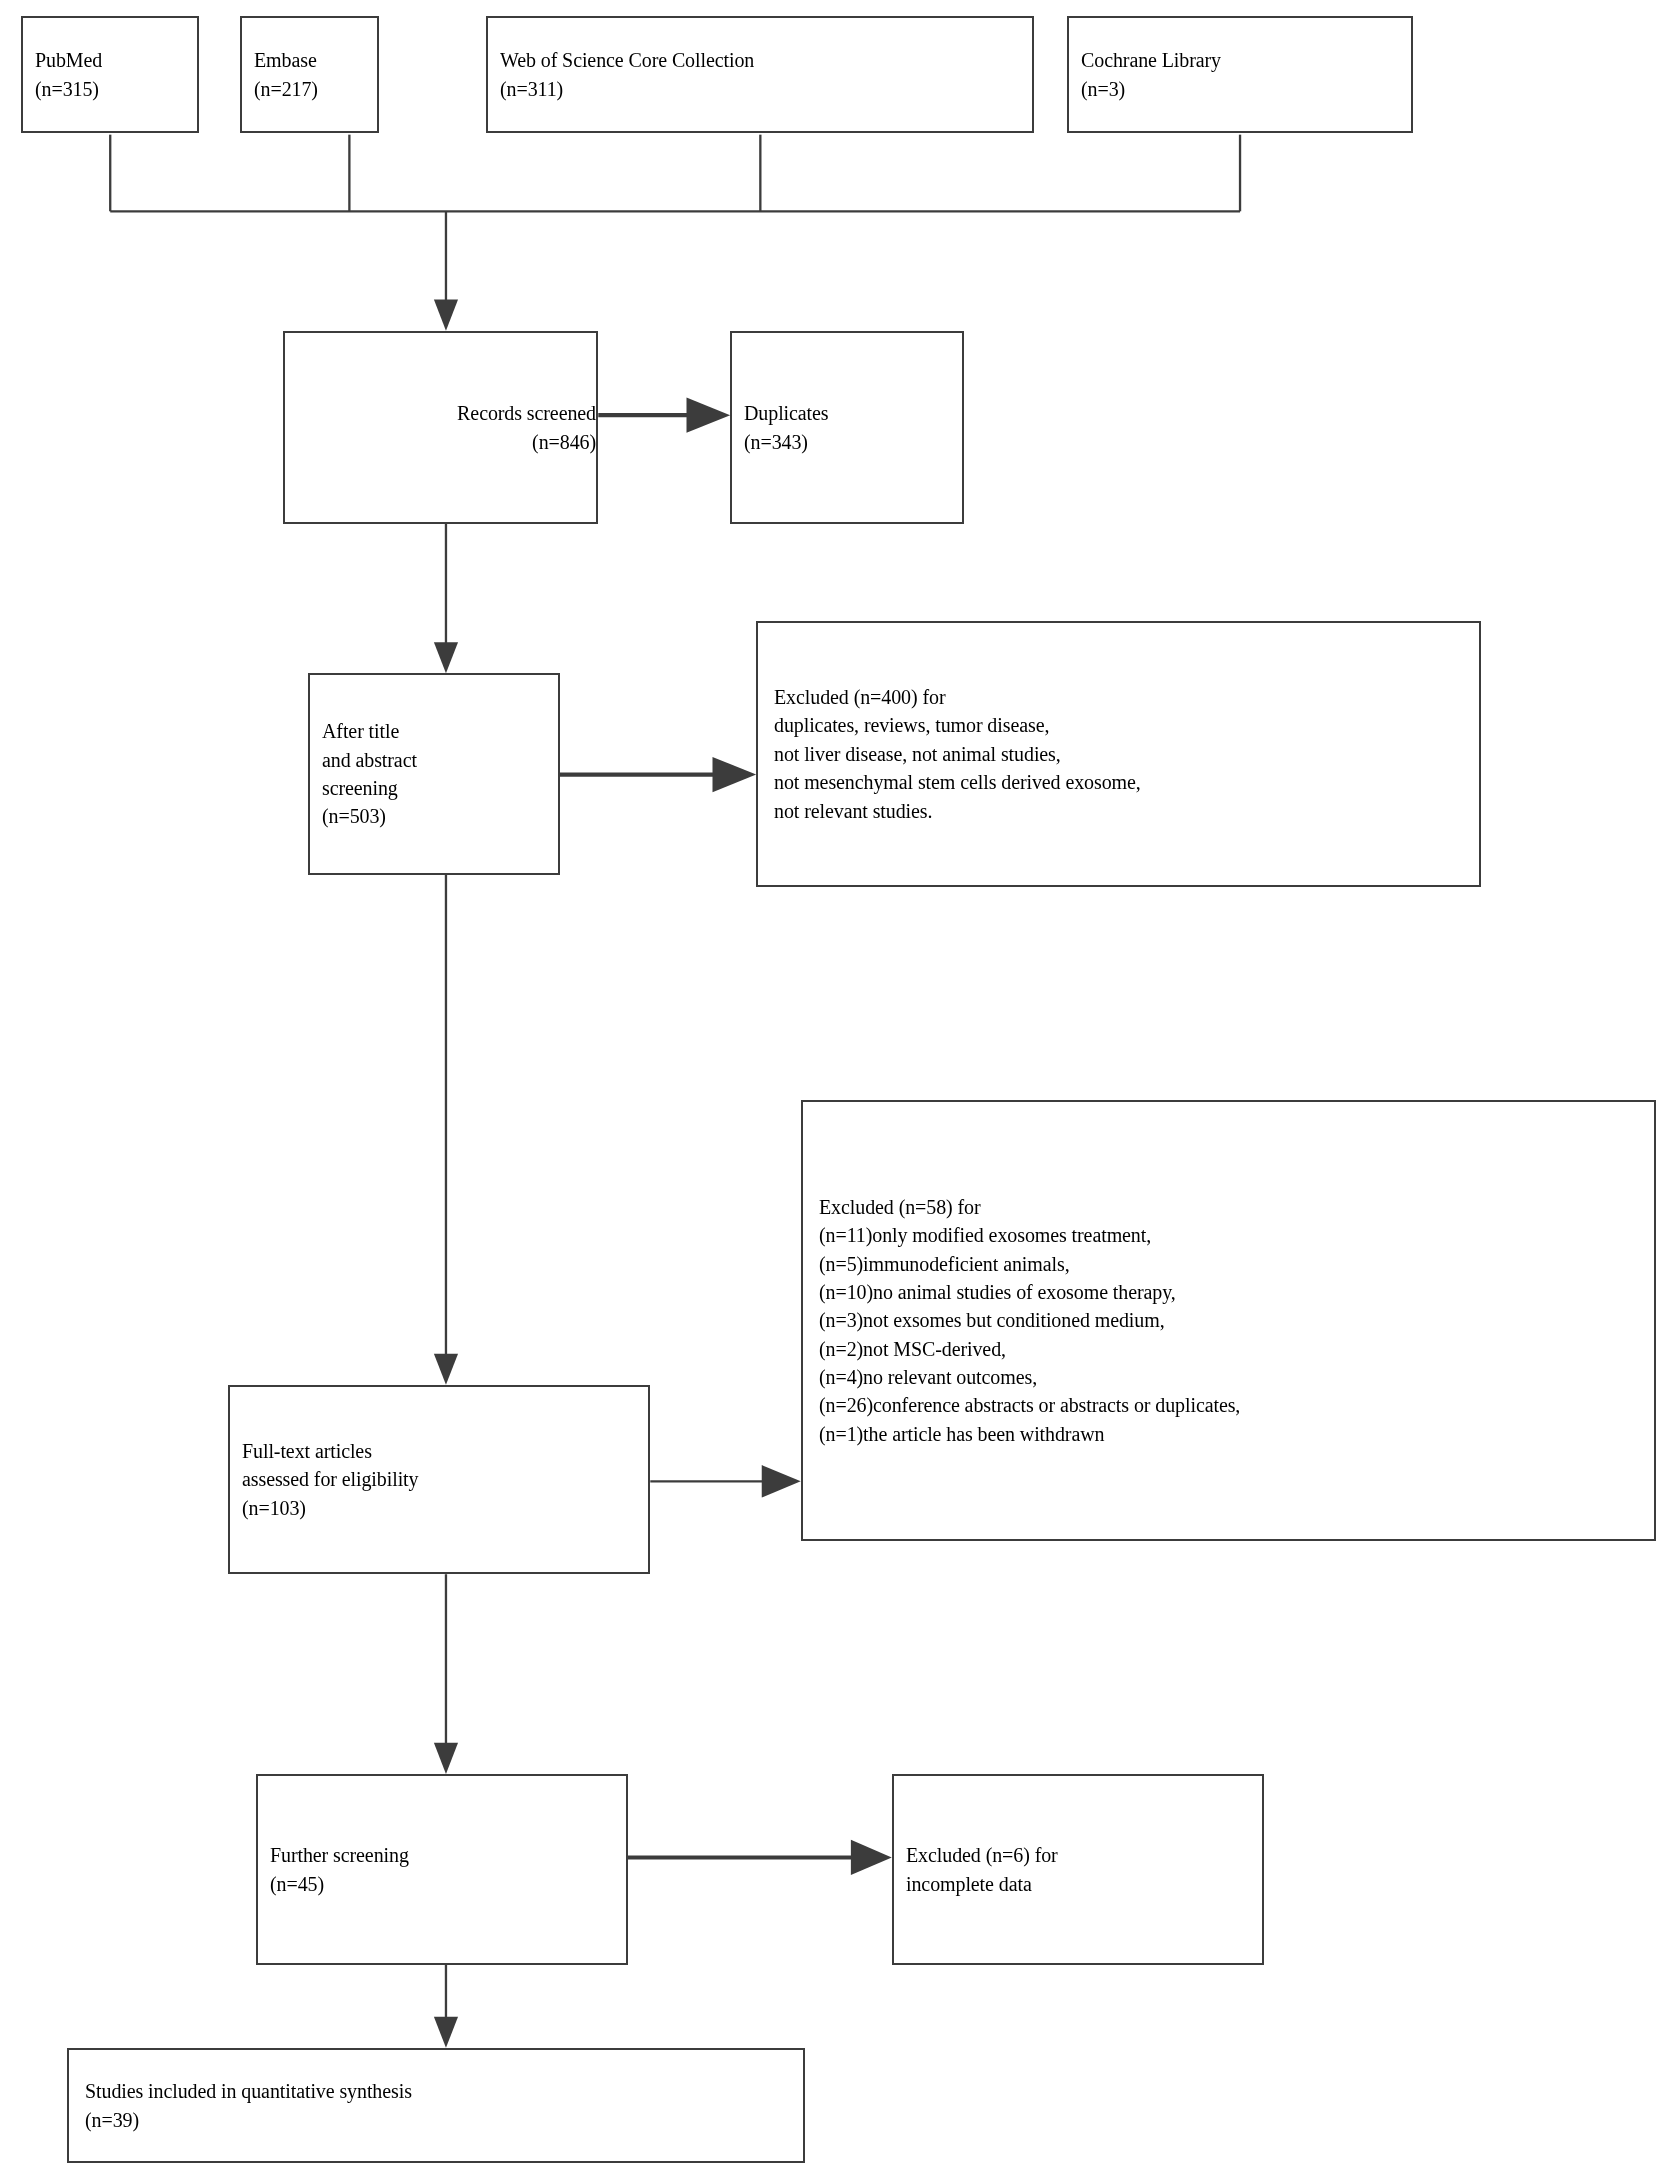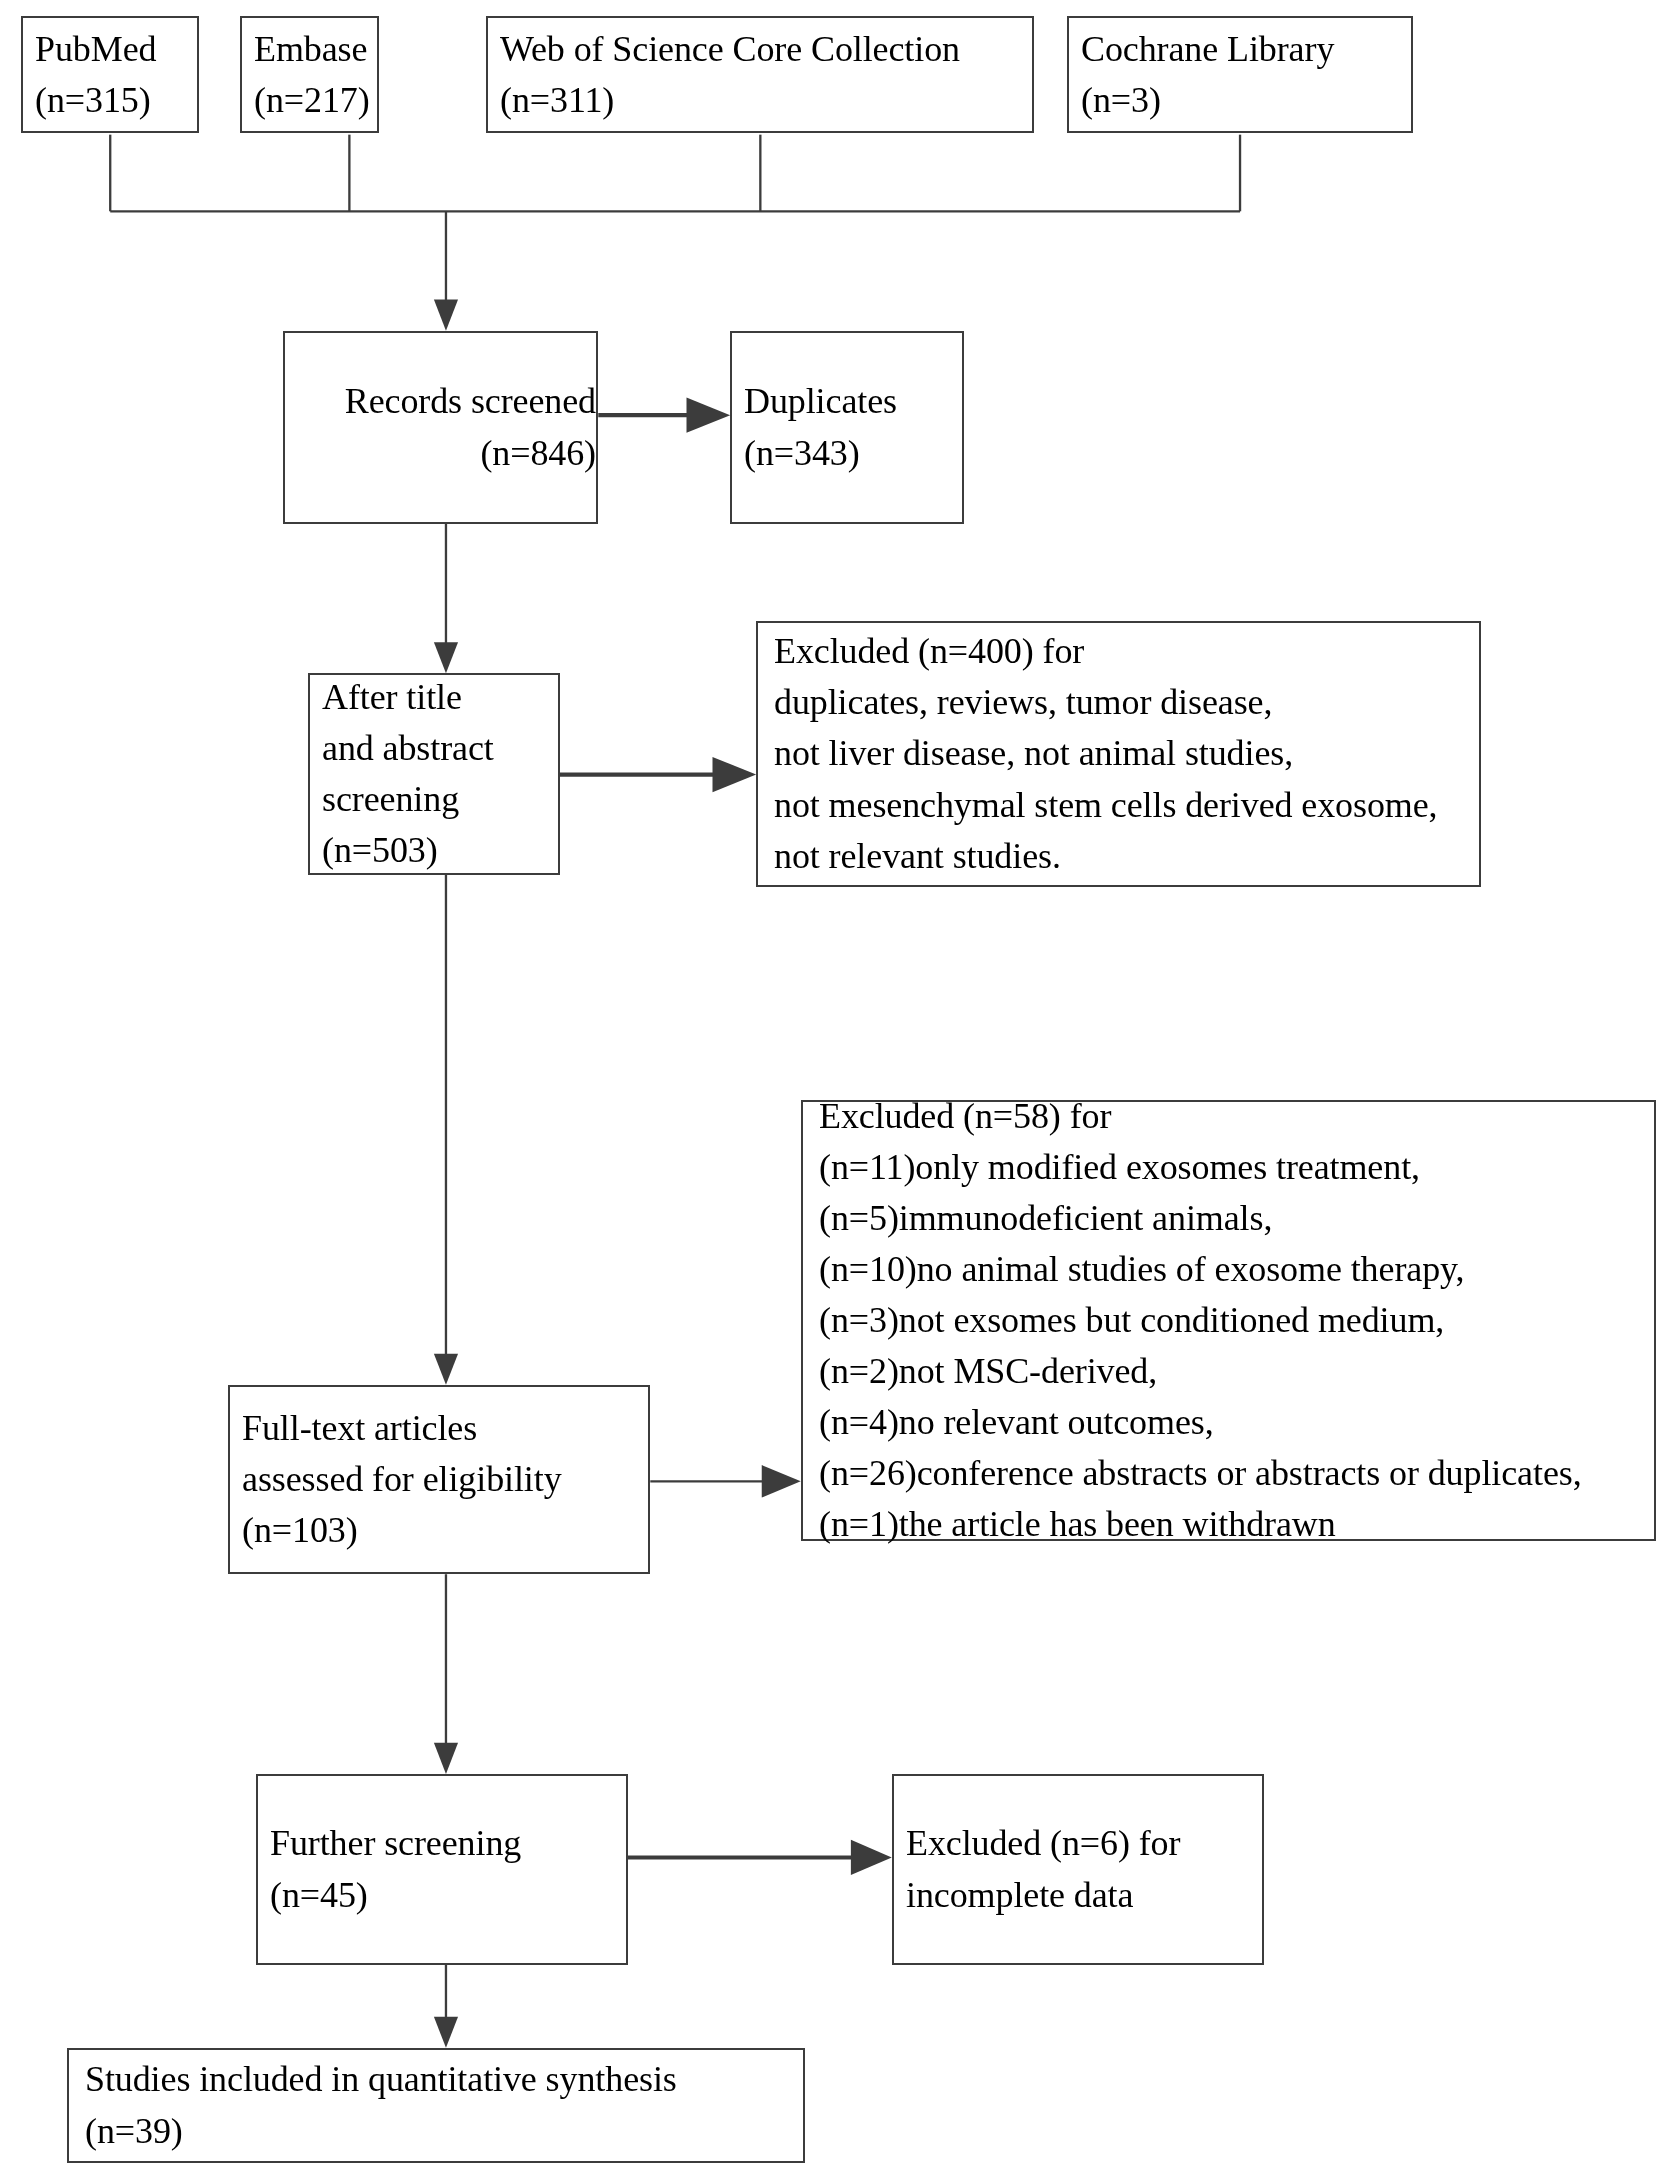--- a/index.html
+++ b/index.html
@@ -27,21 +27,21 @@
     box-sizing: border-box;
     background: #ffffff;
     border: 2.3px solid #3c3c3c;
     display: flex;
     flex-direction: column;
     justify-content: center;
   }
   .node-box .line {
     display: block;
     color: #000000;
-    font-size: 36px;
+    font-size: 20px;
     line-height: 1.42;
     white-space: pre;
     padding-left: 16px;
     letter-spacing: -0.1px;
   }
   .node-box.pad-sm .line { padding-left: 12px; }
   .node-box.pad-lg .line { }
   .conn-line { stroke: #3c3c3c; fill: none; }
   .thin { stroke-width: 5; }
   .thick { stroke-width: 9; }

